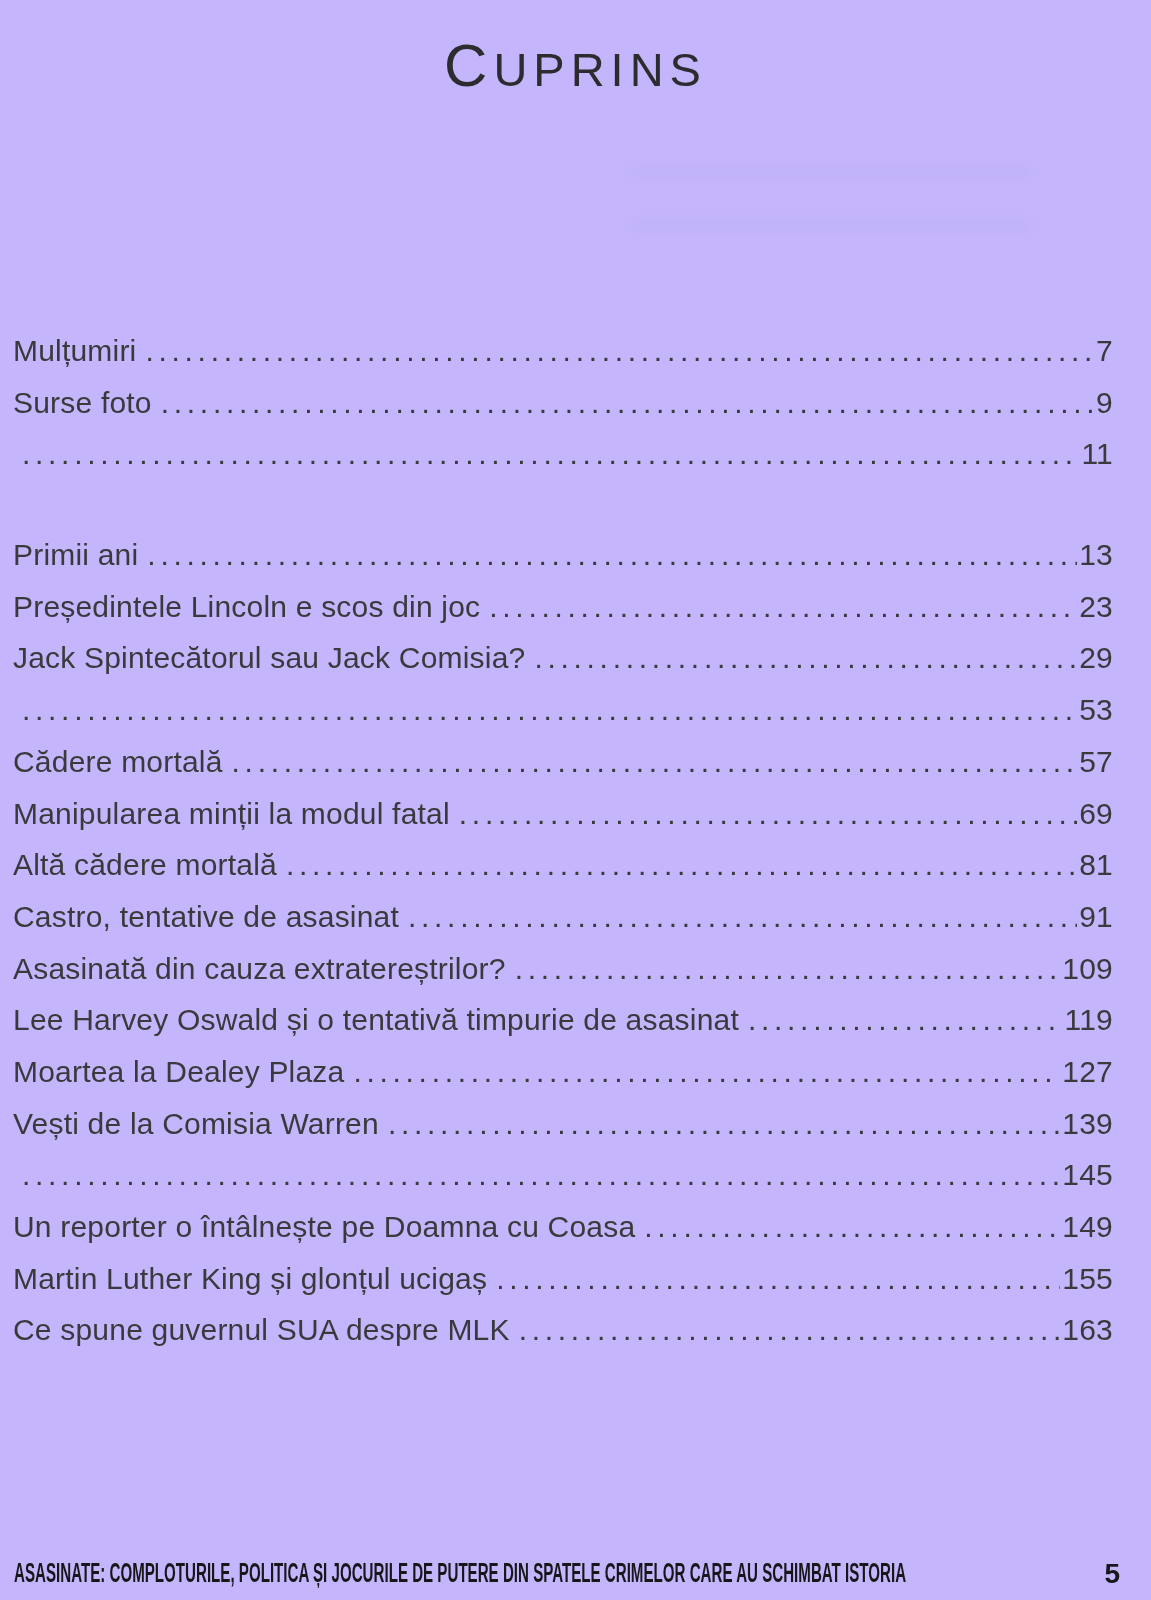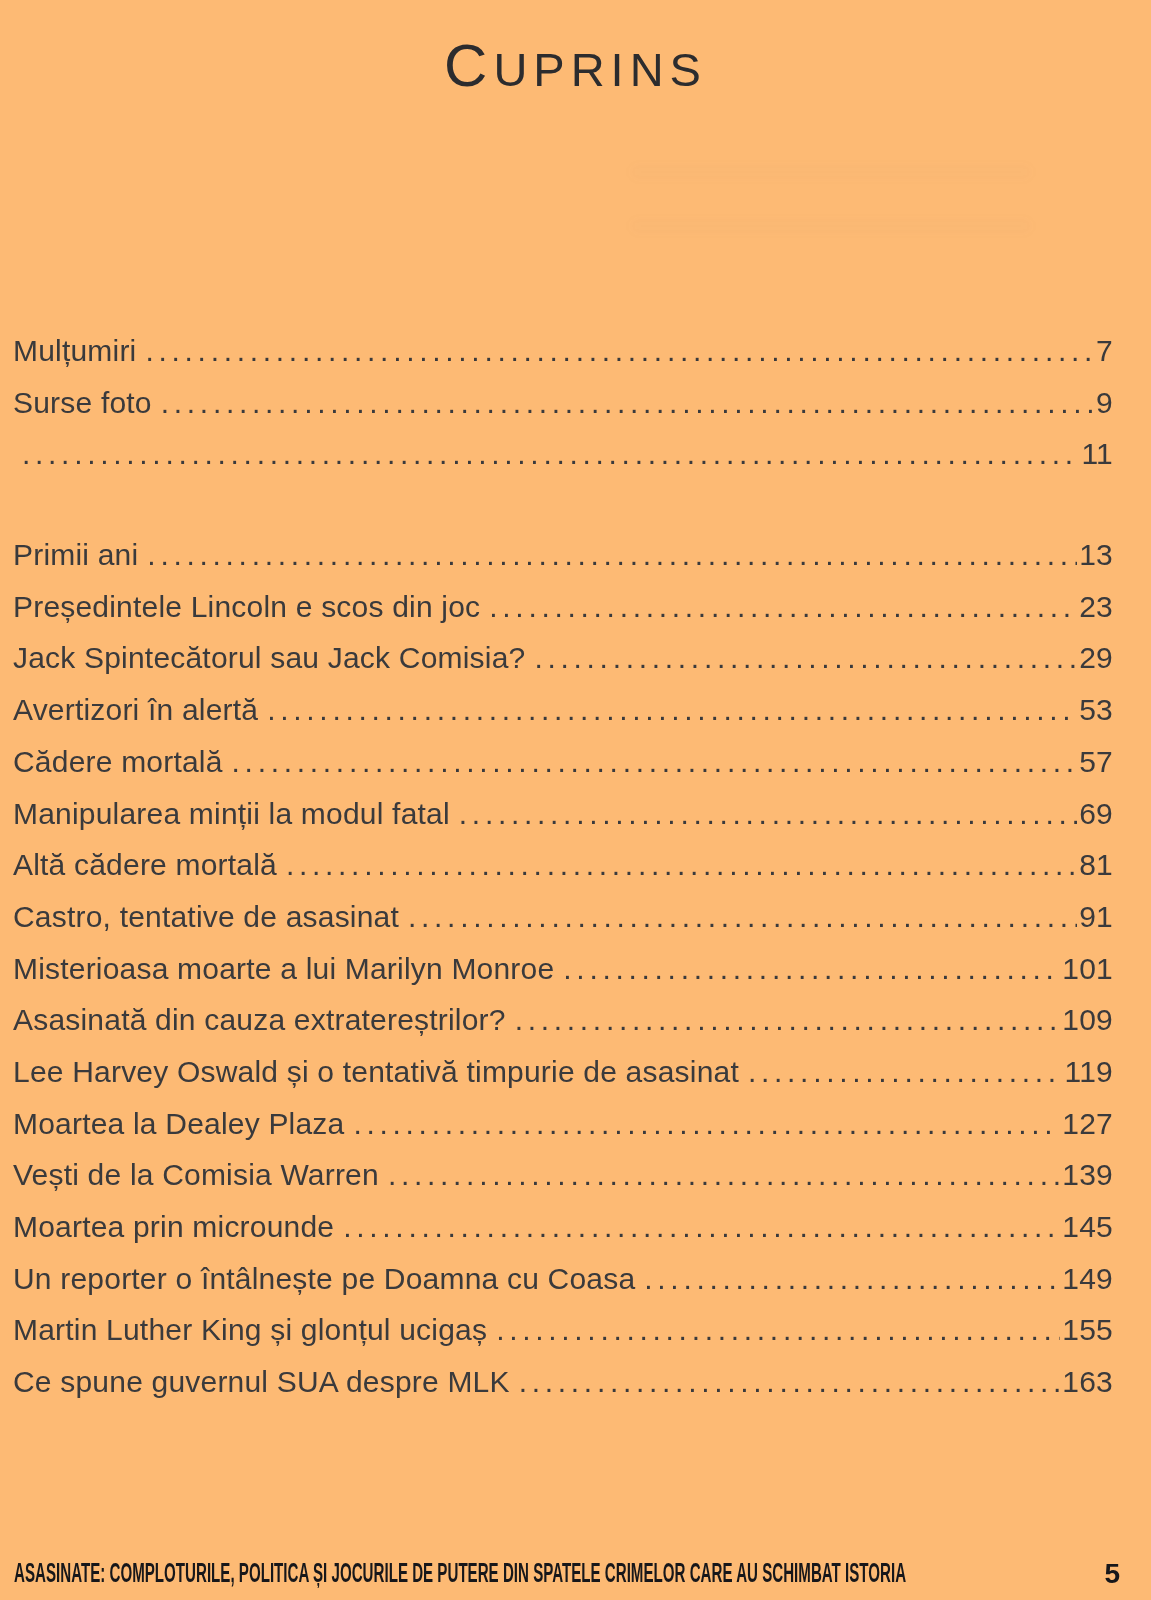--- a/index.html
+++ b/index.html
@@ -4,21 +4,21 @@
 <style>
   html, body {
     margin: 0;
     padding: 0;
     background: #ffffff;
   }
   .page {
     position: relative;
     width: 1151px;
     height: 1600px;
-    background: #fdba74;
+    background: #c4b5fd;
     font-family: "Liberation Sans", sans-serif;
     color: #3a3a3c;
     overflow: hidden;
   }
 
   
   .page-title {
     margin: 0;
     padding-top: 30px;
     text-align: center;
@@ -165,21 +165,20 @@
   </div>
 
   <div class="toc-row">
     <span class="toc-title">Jack Spintecătorul sau Jack Comisia?</span>
     <span class="toc-dots"></span>
     <span class="toc-page">29</span>
   </div>
 
 
   <div class="toc-row">
-    <span class="toc-title">Avertizori în alertă</span>
     <span class="toc-dots"></span>
     <span class="toc-page">53</span>
   </div>
 
   <div class="toc-row">
     <span class="toc-title">Cădere mortală</span>
     <span class="toc-dots"></span>
     <span class="toc-page">57</span>
   </div>
 
@@ -195,25 +194,20 @@
     <span class="toc-dots"></span>
     <span class="toc-page">81</span>
   </div>
 
   <div class="toc-row">
     <span class="toc-title">Castro, tentative de asasinat</span>
     <span class="toc-dots"></span>
     <span class="toc-page">91</span>
   </div>
 
-  <div class="toc-row">
-    <span class="toc-title">Misterioasa moarte a lui Marilyn Monroe</span>
-    <span class="toc-dots"></span>
-    <span class="toc-page">101</span>
-  </div>
 
   <div class="toc-row">
     <span class="toc-title">Asasinată din cauza extratereștrilor?</span>
     <span class="toc-dots"></span>
     <span class="toc-page">109</span>
   </div>
 
   <div class="toc-row">
     <span class="toc-title">Lee Harvey Oswald și o tentativă timpurie de asasinat</span>
     <span class="toc-dots"></span>
@@ -226,21 +220,20 @@
     <span class="toc-page">127</span>
   </div>
 
   <div class="toc-row">
     <span class="toc-title">Vești de la Comisia Warren</span>
     <span class="toc-dots"></span>
     <span class="toc-page">139</span>
   </div>
 
   <div class="toc-row">
-    <span class="toc-title">Moartea prin microunde</span>
     <span class="toc-dots"></span>
     <span class="toc-page">145</span>
   </div>
 
   <div class="toc-row">
     <span class="toc-title">Un reporter o întâlnește pe Doamna cu Coasa</span>
     <span class="toc-dots"></span>
     <span class="toc-page">149</span>
   </div>
 

